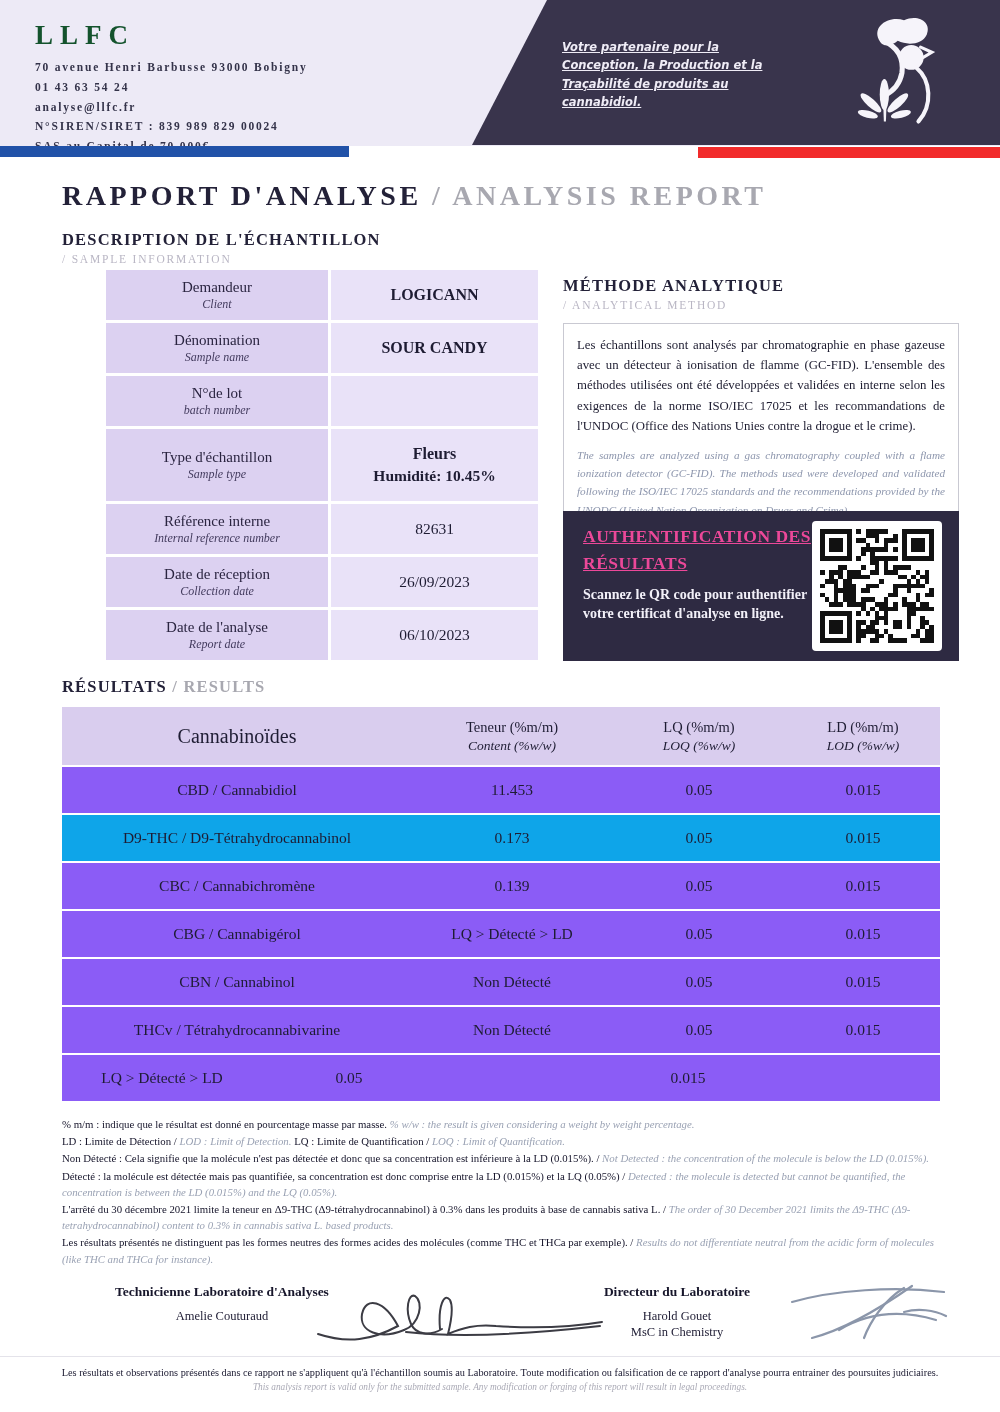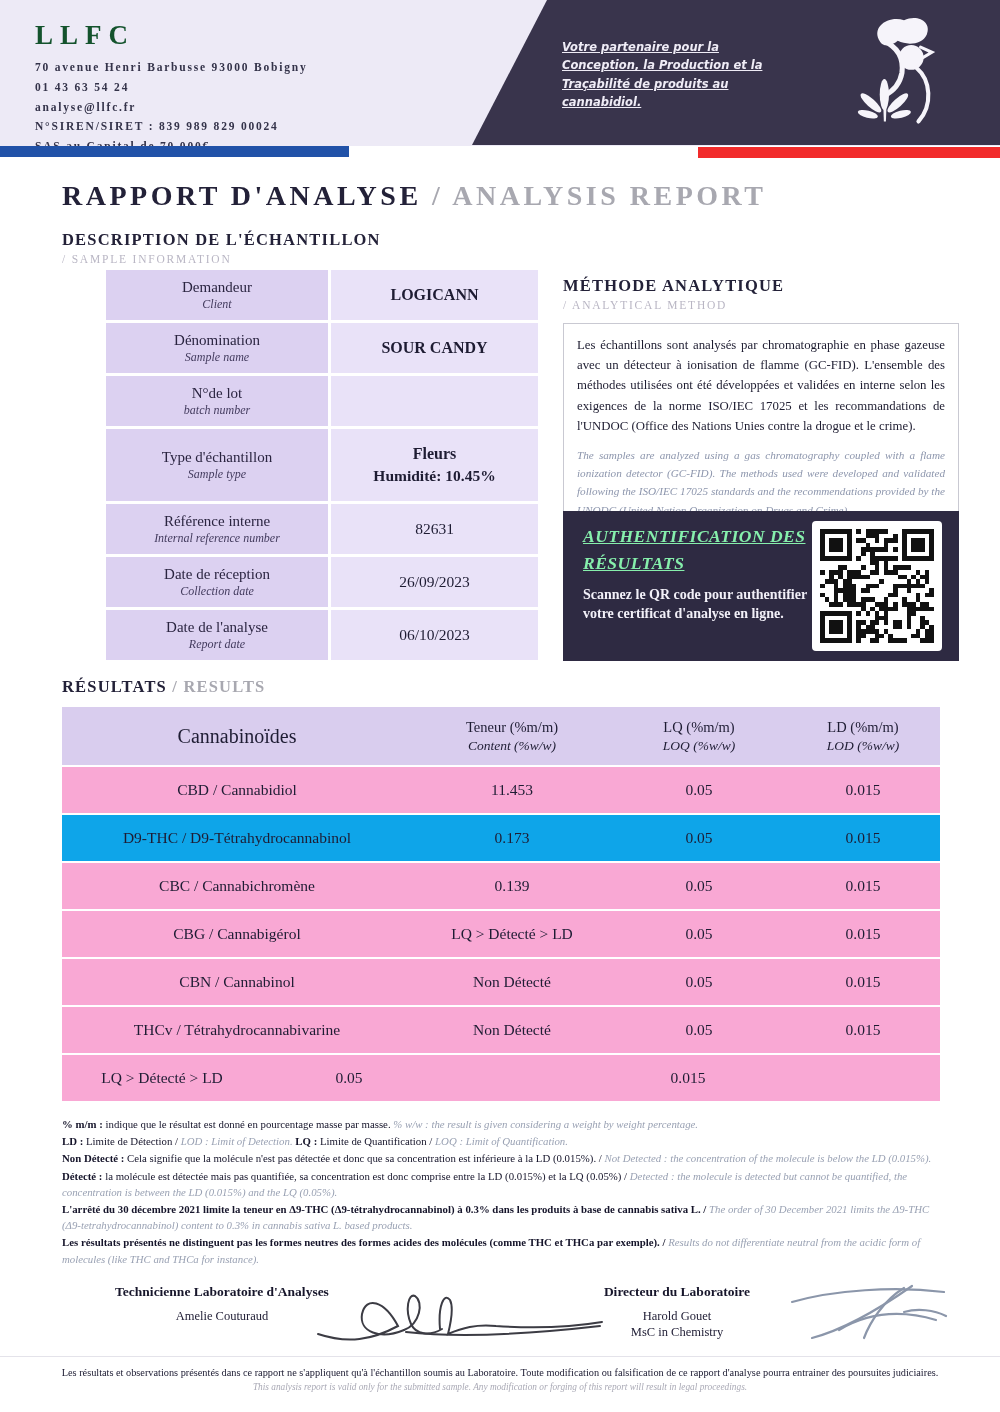--- a/index.html
+++ b/index.html
@@ -44,45 +44,45 @@
 
   
   .method{position:absolute;top:276px;left:563px;width:396px;}
   .method-box{border:1px solid #c9c9d2;background:#fff;padding:11px 13px;margin-top:12px;}
   .method-fr{font-size:12.8px;line-height:1.58;text-align:justify;color:#1d1c30;}
   .method-en{font-size:11.2px;line-height:1.62;font-style:italic;text-align:justify;color:#8d96ad;margin-top:10px;}
 
   
   .auth-box{position:absolute;top:511px;left:563px;width:396px;height:150px;background:#2e2a42;}
   .auth-text{position:absolute;left:20px;top:12px;width:228px;}
-  .auth-h{color:#86efac;font-weight:bold;font-size:17.5px;line-height:1.55;letter-spacing:.5px;text-decoration:underline;font-style:italic;}
+  .auth-h{color:#ec4899;font-weight:bold;font-size:17.5px;line-height:1.55;letter-spacing:.5px;text-decoration:underline;}
   .auth-p{color:#f2f0f8;font-size:14px;font-weight:600;line-height:1.35;margin-top:9px;}
   .qr-wrap{position:absolute;top:10px;right:17px;width:130px;height:130px;background:#ffffff;border-radius:4px;
     display:flex;align-items:center;justify-content:center;}
   .qr-wrap svg{width:114px;height:114px;}
 
   
   .results-head{position:absolute;top:677px;left:62px;}
   .results-table{position:absolute;top:707px;left:62px;width:878px;display:flex;flex-direction:column;gap:2px;}
   .rrow{display:flex;gap:0;}
   .rrow .c{display:flex;flex-direction:column;align-items:center;justify-content:center;text-align:center;}
   .rrow .c1{width:350px;}.rrow .c2{width:200px;}.rrow .c3{width:174px;}.rrow .c4{flex:1;}
   .rrow.hdr{height:58px;}
   .rrow.hdr .c{background:#d9cdee;color:#1e1c33;}
   .rrow.hdr .big{font-size:20px;}
   .rrow.hdr .t{font-size:14.5px;}
   .rrow.hdr .b{font-size:13.5px;font-style:italic;margin-top:2px;}
   .rrow.data{height:46px;}
-  .rrow.data .c{background:#f9a8d4;font-size:15.5px;color:#1e1c33;}
+  .rrow.data .c{background:#8b5cf6;font-size:15.5px;color:#1e1c33;}
   .rrow.data.dark .c{background:#0ea5e9;}
 
   
   .footnotes{position:absolute;top:1116px;left:62px;width:878px;}
   .fn{font-size:10.8px;line-height:1.5;color:#15142a;margin-bottom:1px;}
-  .fn .fb{font-weight:bold;margin-top:31px;}
+  .fn .fb{font-weight:normal;margin-top:31px;}
   .fn .fi{font-style:italic;color:#99a1b3;}
 
   
   .sigs{position:absolute;top:1282px;left:62px;width:878px;height:70px;}
   .sig-block{position:absolute;text-align:center;}
   .sig-left{left:0;top:2px;width:320px;}
   .sig-right{left:495px;top:2px;width:240px;}
   .sig-role{font-size:13.5px;font-weight:bold;color:#17162b;}
   .sig-name{font-size:12.5px;color:#232138;margin-top:9px;}
   .sig-title2{font-size:12.5px;color:#232138;margin-top:1px;}

